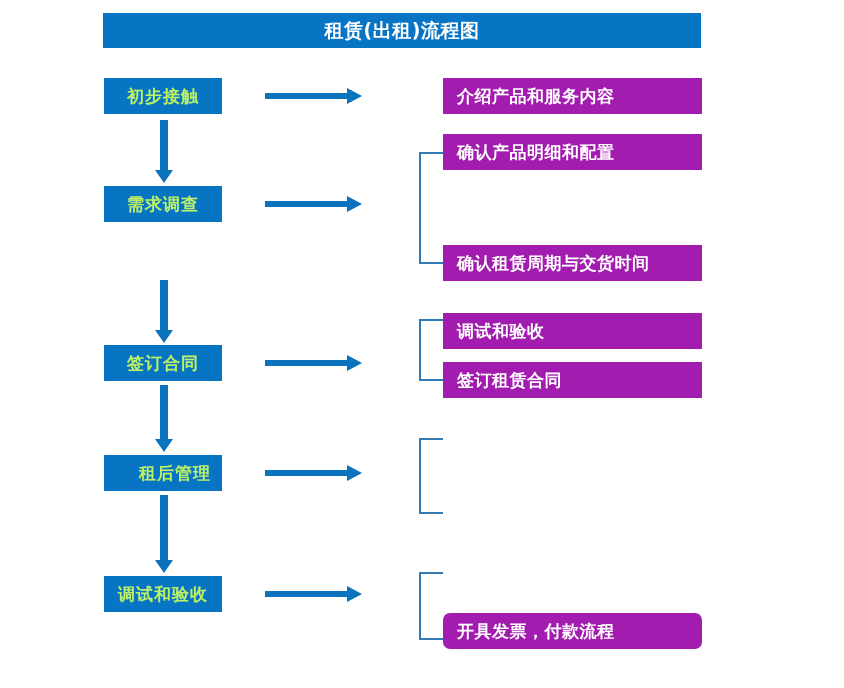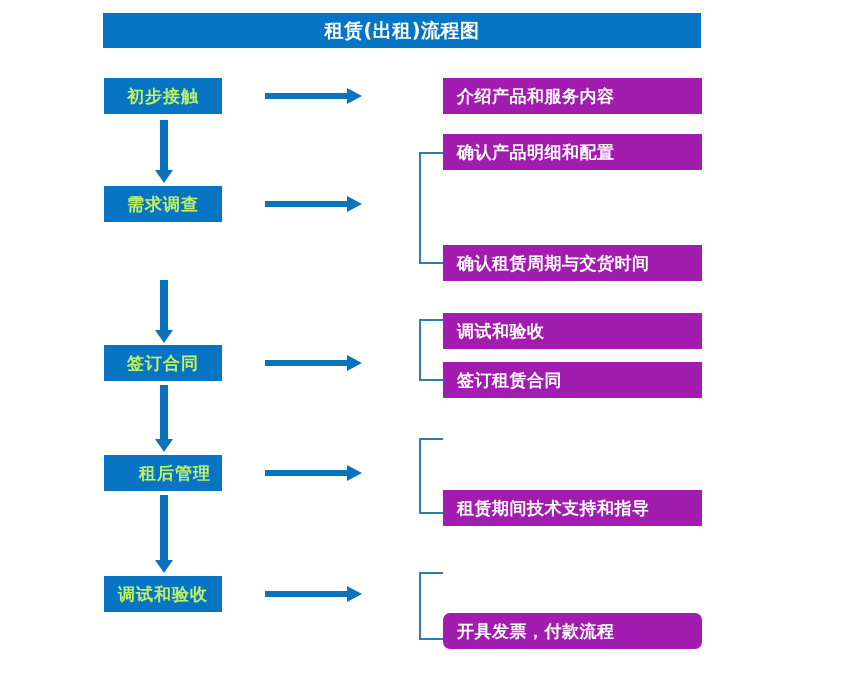--- a/index.html
+++ b/index.html
@@ -210,18 +210,17 @@
   <div class="detail-box" style="top:134px;">确认产品明细和配置</div>
 
 
   <div class="detail-box" style="top:245px;">确认租赁周期与交货时间</div>
 
   <div class="detail-box" style="top:313px;">调试和验收</div>
 
   <div class="detail-box" style="top:362px;">签订租赁合同</div>
 
 
-  <div class="detail-box" style="top:490px;">租赁期间技术支持和指导</div>
 
 
   <div class="detail-box" style="top:613px;border-radius:7px;">开具发票，付款流程</div>
 
 </div>
 
 </body></html>

